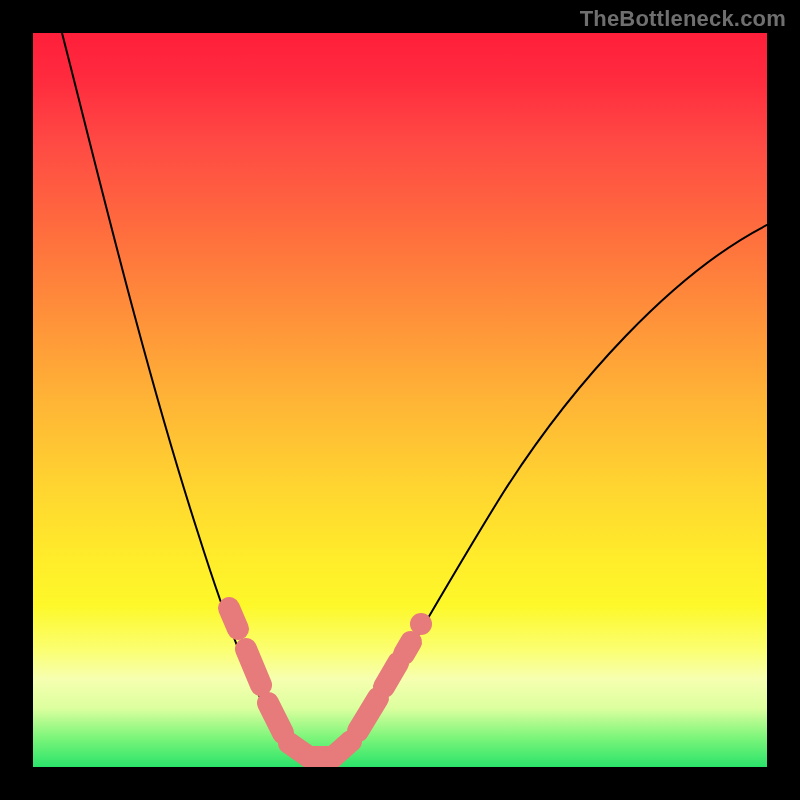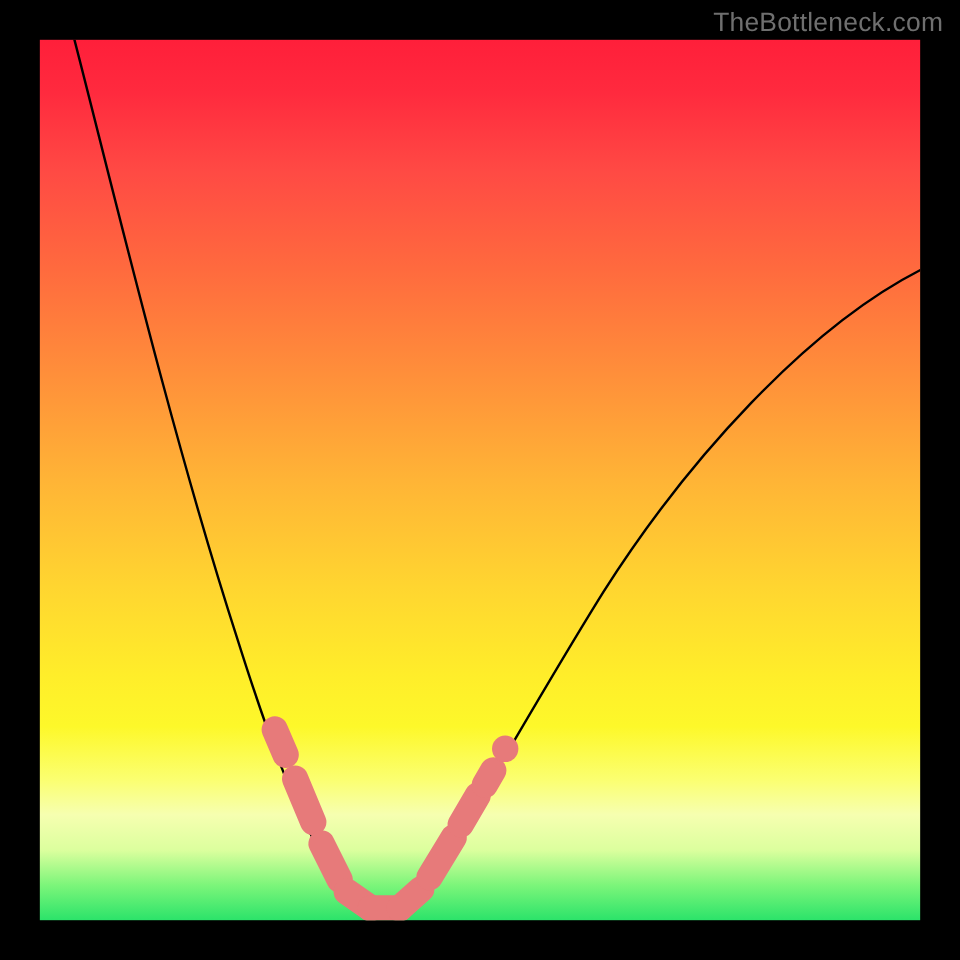--- a/index.html
+++ b/index.html
@@ -46,21 +46,21 @@
       #7cf57a 96%,
       #2be36a 100%
     );
   }
   .watermark {
     position: absolute;
     top: 6px;
     right: 14px;
     color: #6f6f6f;
     font-size: 22px;
-    font-weight: 400;
+    font-weight: 700;
     letter-spacing: 0.2px;
     user-select: none;
   }
   svg {
     position: absolute;
     inset: 0;
   }
   .curve {
     fill: none;
     stroke: #000;

